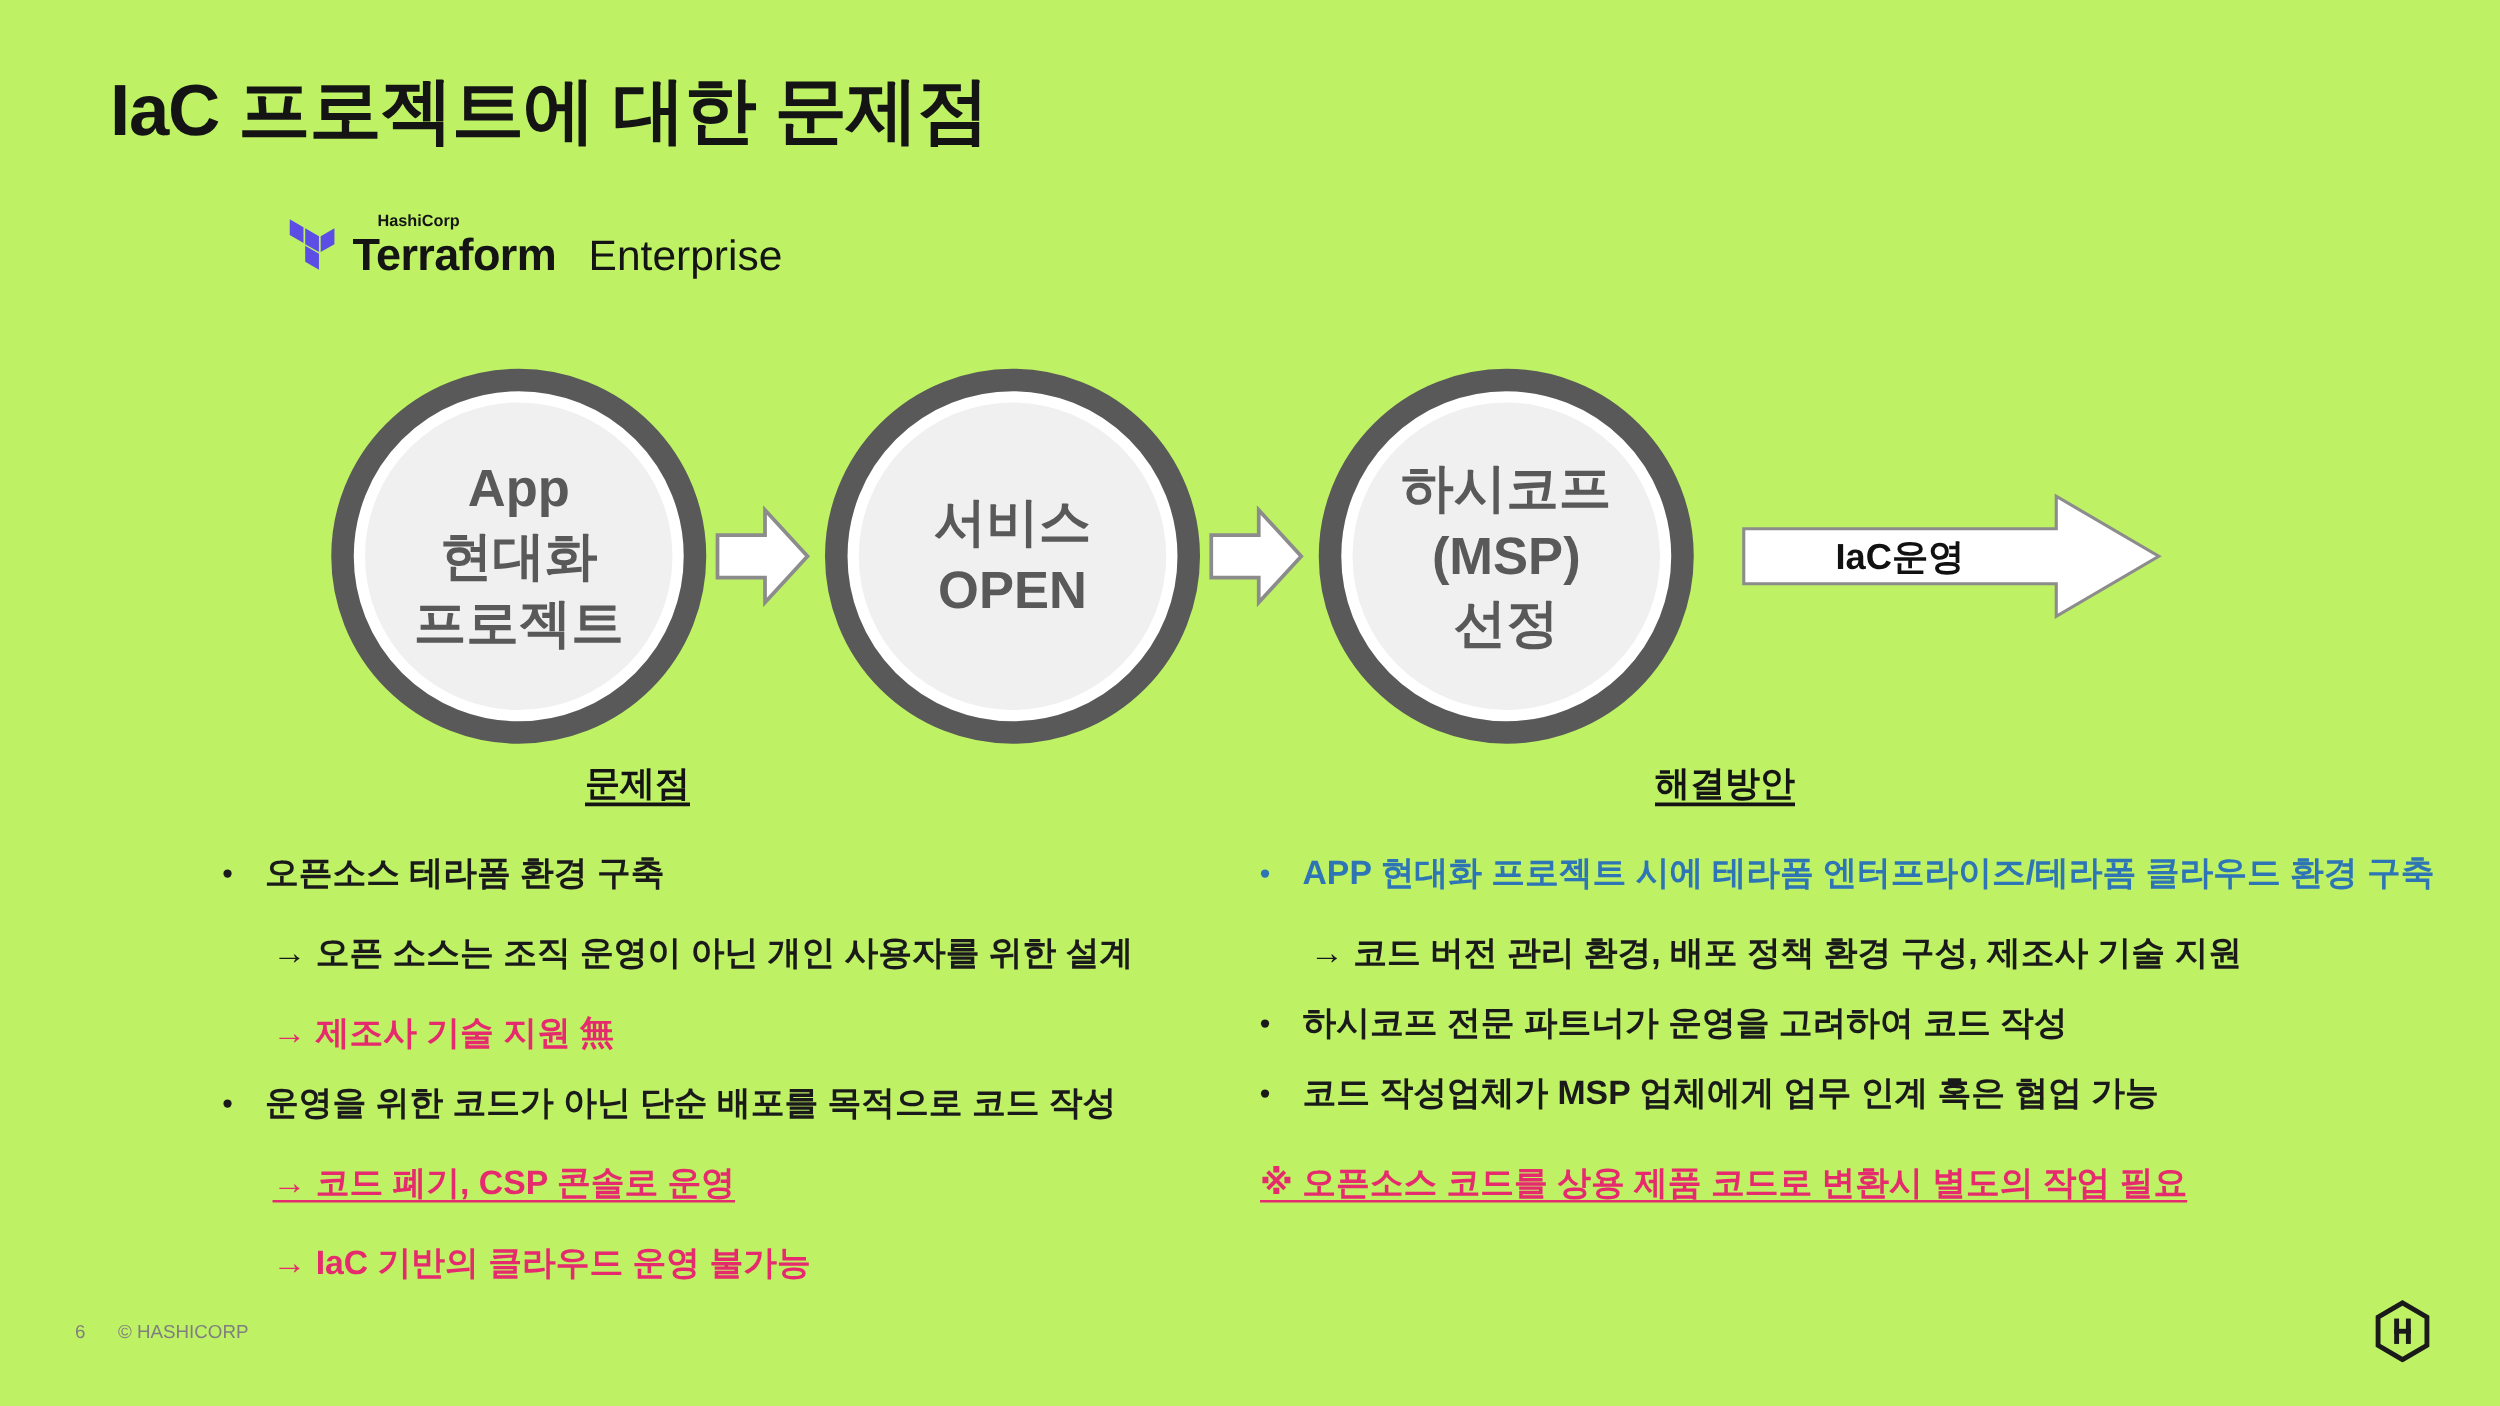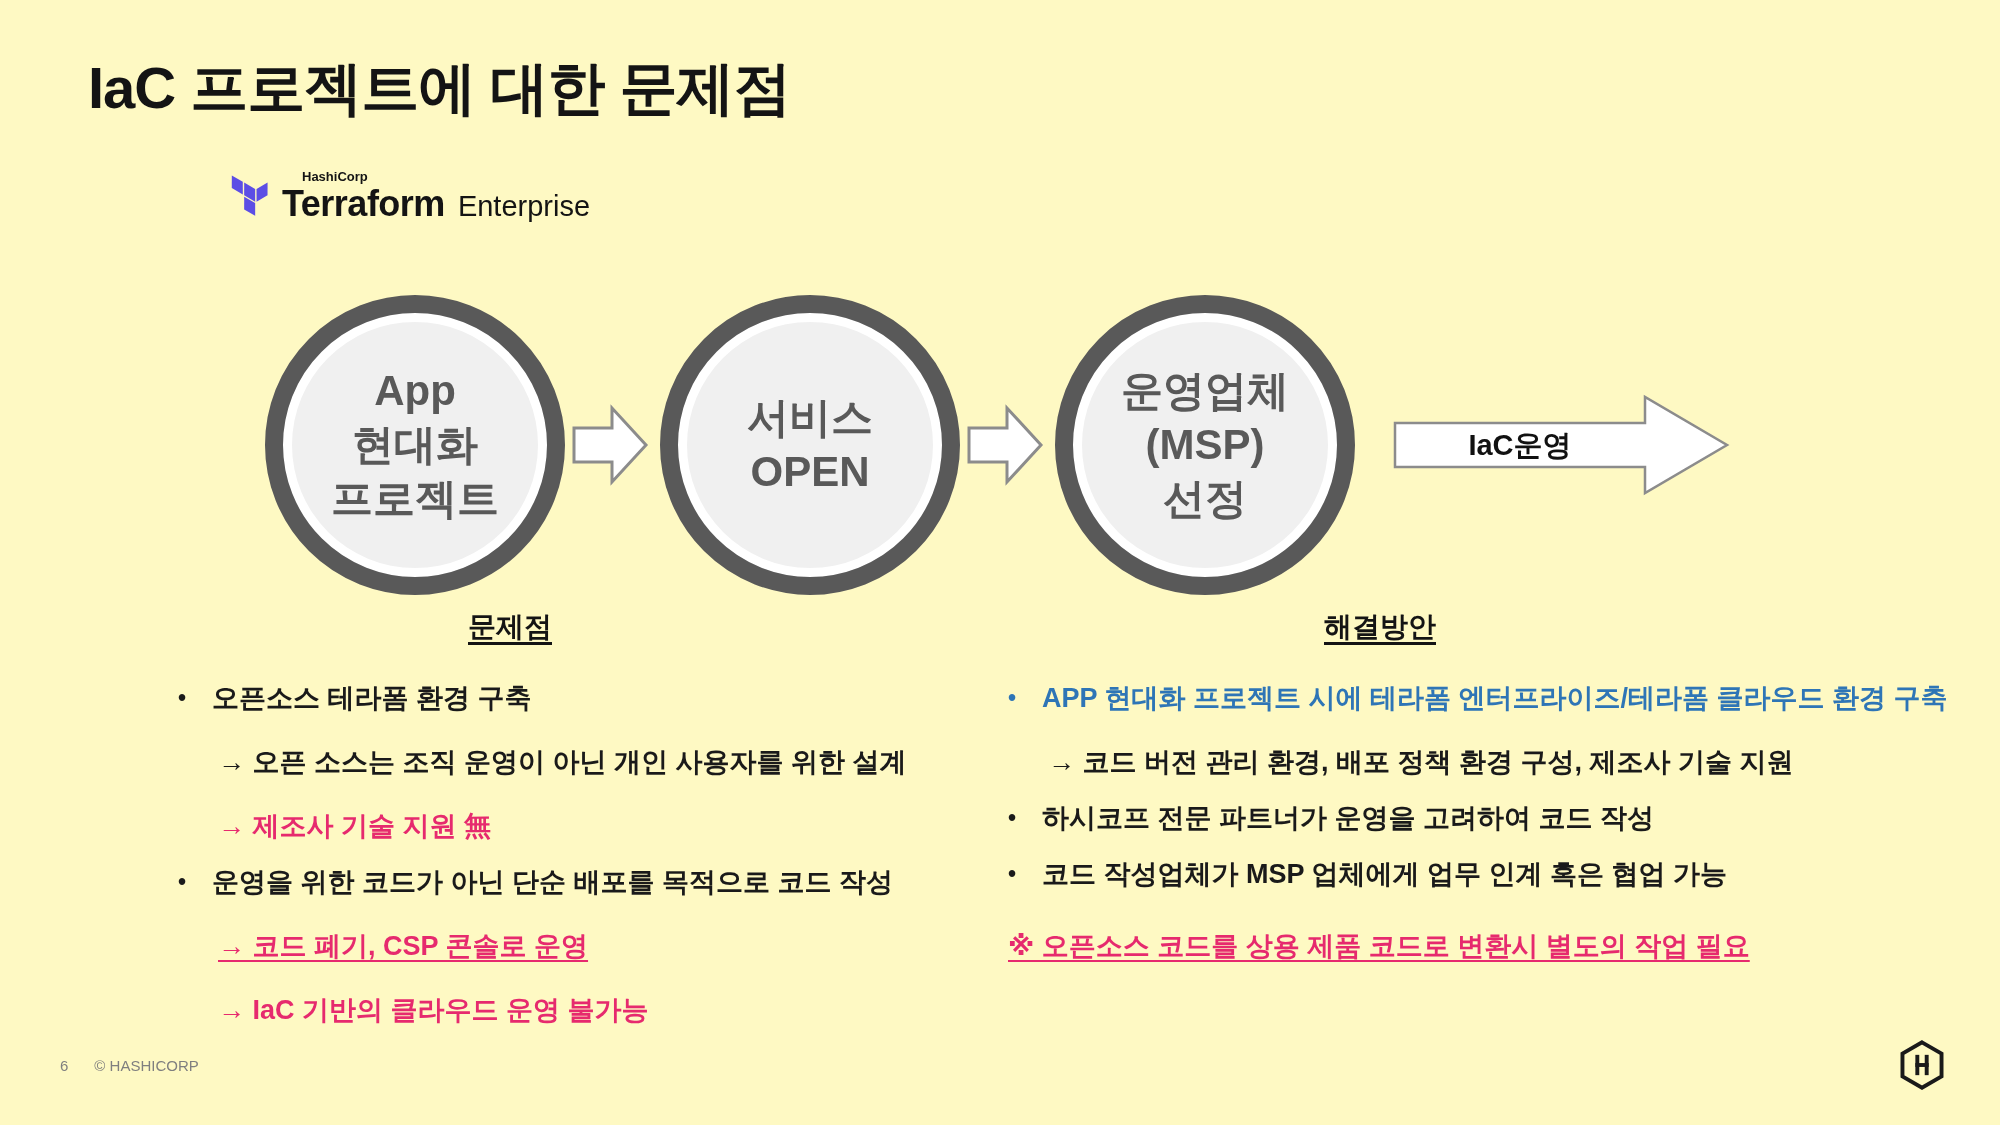--- a/index.html
+++ b/index.html
@@ -1,36 +1,36 @@
 <!DOCTYPE html>
 <html style="--pink: #e62a6e; --blue: #2e75b6; --circle-border: #595959; --circle-fill: #f0f0f0; --terraform-purple: #5c4ee5; --arrow-outline: #8c8c8c;"><head>
 <meta charset="utf-8">
 <style>
   * { margin:0; padding:0; box-sizing:border-box; }
   html,body { background:#e9e9e9; }
   .slide {
     position:relative; width:2000px; height:1125px; margin:0 auto;
-    background:#fef9c3; overflow:hidden;
+    background:#bef264; overflow:hidden;
     font-family:"Liberation Sans","DejaVu Sans",sans-serif; color:#1a1a1a;
   }
 
   
   .title {
     position:absolute; left:88px; top:50px;
     font-size:58px; font-weight:800; letter-spacing:-1px; color:#141414;
   }
 
   
   .tf-lockup { position:absolute; left:228px; top:170px; display:flex; align-items:center; }
   .tf-icon { width:44px; height:46px; display:inline-block; margin-right:10px; }
   .tf-text { display:flex; flex-direction:column; line-height:1; }
   .tf-company { font-size:13px; font-weight:700; color:#141414; margin-bottom:3px;padding-left:20px; }
   .tf-product-line { display:flex; align-items:baseline; }
   .tf-product { font-size:36px; font-weight:700; color:#141414; letter-spacing:-0.5px; }
-  .tf-edition { font-size:29px; font-weight:300; color:#141414; margin-left:13px; }
+  .tf-edition { font-size:34px; font-weight:300; color:#141414; margin-left:26px; }
 
   
   .circle {
     position:absolute; top:295px; width:300px; height:300px; border-radius:50%;
     border:18px solid var(--circle-border,#595959);
     background:var(--circle-fill,#f0f0f0);
     box-shadow: inset 0 0 0 9px #ffffff;
     display:flex; align-items:center; justify-content:center; text-align:center;
   }
   .c1 { left:265px; } .c2 { left:660px; } .c3 { left:1055px; }
@@ -124,21 +124,21 @@
 OPEN</span>
   </div>
 
   <div class="flow-arrow a2">
     <svg viewBox="0 0 78 84" width="78" height="84" aria-hidden="true">
       <polygon points="2,25 40,25 40,5 74,42 40,79 40,59 2,59" style="fill:#ffffff;stroke:var(--arrow-outline,#8c8c8c);stroke-width:3"></polygon>
     </svg>
   </div>
 
   <div class="circle c3">
-    <span class="circle-label">운영업체
+    <span class="circle-label">하시코프
 (MSP)
 선정</span>
   </div>
 
   <div class="big-arrow">
     <svg viewBox="0 0 338 104" width="338" height="104" aria-hidden="true">
       <polygon points="2,30 252,30 252,4 334,52 252,100 252,74 2,74" style="fill:#ffffff;stroke:var(--arrow-outline,#8c8c8c);stroke-width:2.5"></polygon>
     </svg>
     <span class="big-arrow-label">IaC운영</span>
   </div>

